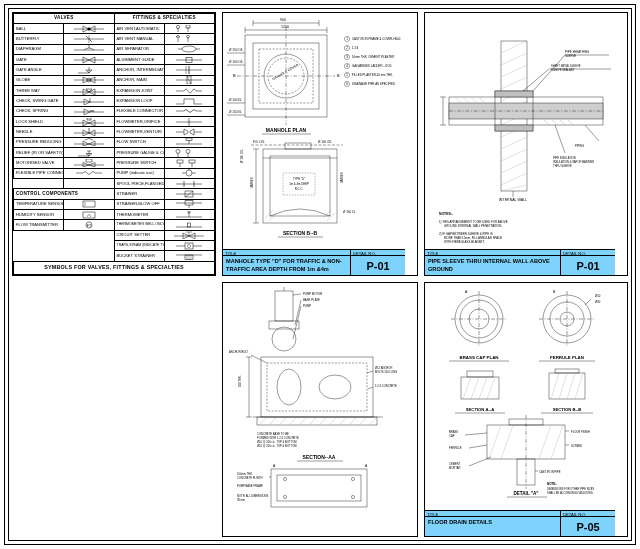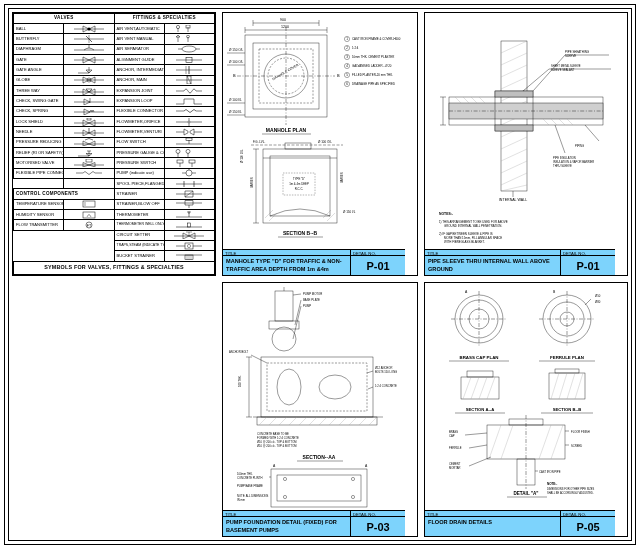--- a/index.html
+++ b/index.html
@@ -713,30 +713,20 @@
           <text x="14" y="196" font-size="2.7" stroke="none" fill="#000">CONCRETE PLINTH</text>
           <text x="14" y="204" font-size="2.7" stroke="none" fill="#000">PUMP BASE FRAME</text>
           <text x="14" y="214" font-size="2.7" stroke="none" fill="#000">NOTE: ALL DIMENSIONS</text>
           <text x="14" y="218" font-size="2.7" stroke="none" fill="#000">IN mm</text>
           <line x1="46" y1="194" x2="48" y2="194"></line>
 
           <text x="50" y="184" font-size="3.4" stroke="none" fill="#000">A</text>
           <text x="142" y="184" font-size="3.4" stroke="none" fill="#000">A</text>
         </g>
       </svg>
-    </div>
-    <div class="titleblock">
-      <div class="tb-left">
-        <div class="cap">TITLE</div>
-        <div class="txt">PUMP FOUNDATION  DETAIL (FIXED) FOR BASEMENT PUMPS</div>
-      </div>
-      <div class="tb-right">
-        <div class="cap">DETAIL NO.</div>
-        <div class="num">P-03</div>
-      </div>
     </div>
   </div>
 
   <div class="panel" id="p04">
     <div class="dwg">
       <svg width="202" height="227" viewBox="0 0 202 227">
         <g stroke="#000" fill="none" stroke-width="0.4">
 
           <circle cx="54" cy="36" r="24"></circle>
           <circle cx="54" cy="36" r="19"></circle>

